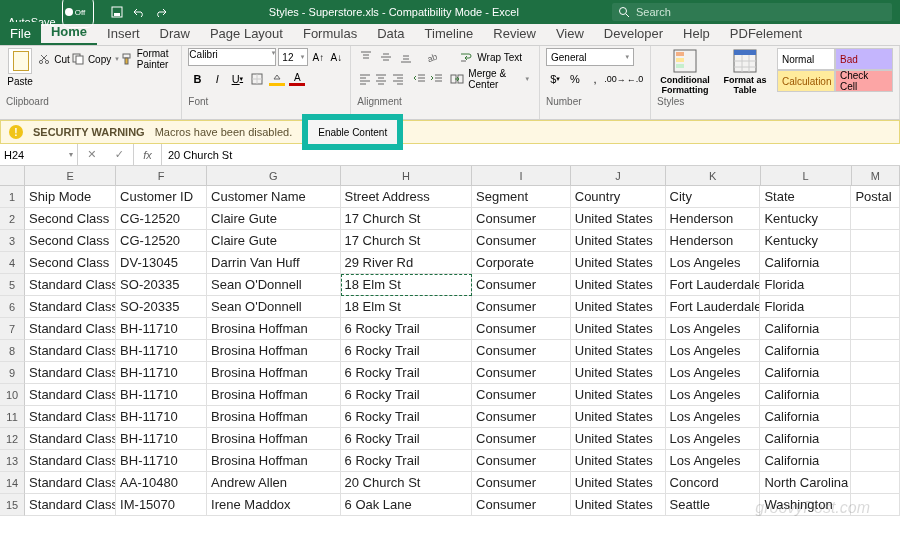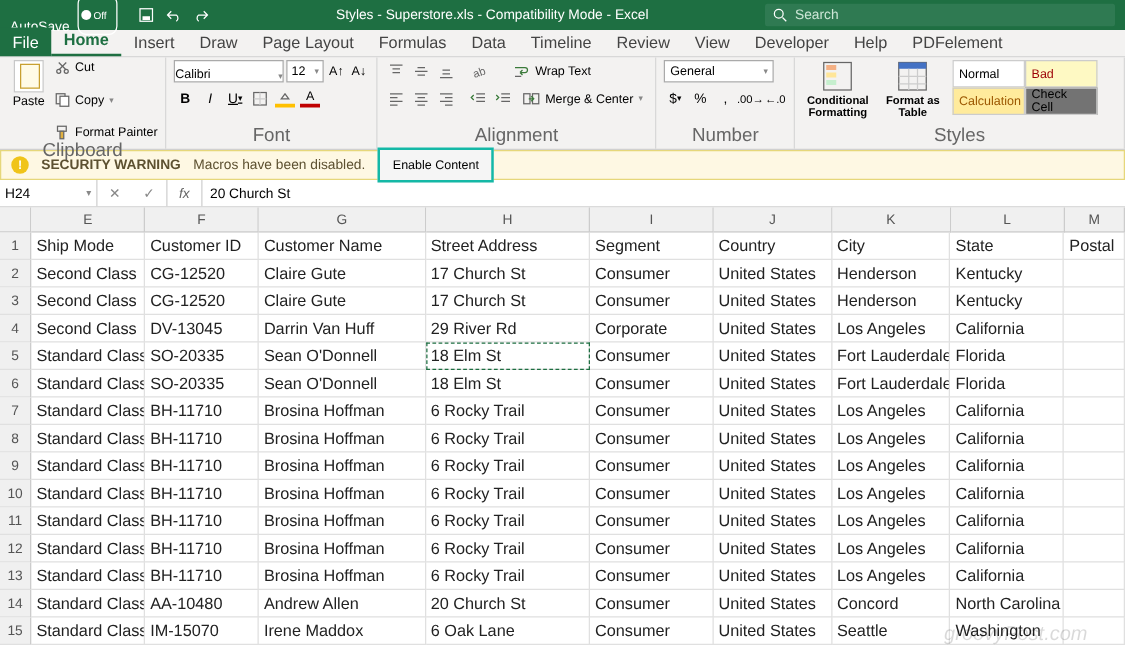--- a/index.html
+++ b/index.html
@@ -20,33 +20,33 @@
 
 .tabs { height: 22px; background: #f3f2f1; display: flex; align-items: flex-end; border-bottom: 1px solid #d0d0d0; }
 .tab { padding: 4px 10px; font-size: 13px; color: #444; cursor: pointer; }
 .tab.file { background: #1e6f42; color: #fff; }
 .tab.active { color: #1e6f42; border-bottom: 2px solid #1e6f42; font-weight: 600; }
 
 
 .ribbon { height: 74px; background: #f3f2f1; display: flex; border-bottom: 1px solid #d0d0d0; }
 .group { border-right: 1px solid #d8d8d8; padding: 2px 6px 0 6px; display: flex; flex-direction: column; justify-content: space-between; }
 .group-body { display: flex; gap: 4px; align-items: flex-start; }
-.group-label { font-size: 15px; color: #666; text-align: center; padding-bottom: 2px; }
+.group-label { font-size: 10px; color: #666; padding-bottom: 12px; }
 
 .clipboard-paste { width: 34px; display: flex; flex-direction: column; align-items: center; gap: 2px; }
 .paste-icon { width: 24px; height: 26px; background: #fff; border: 1px solid #c8c8c8; position: relative; }
 .paste-icon::before { content: ""; position: absolute; top: 2px; left: 4px; width: 14px; height: 18px; background: #fffbe6; border: 1px solid #c8a030; }
 .paste-label { font-size: 10px; }
-.clip-side { display: flex; flex-direction: column; gap: 14px; font-size: 10px; }
+.clip-side { display: flex; flex-direction: row; gap: 2px; font-size: 10px; }
 .clip-row { display: flex; align-items: center; gap: 4px; cursor: pointer; }
 .sm-icon { width: 12px; height: 12px; }
 
 .font-body { display: flex; flex-direction: column; gap: 4px; }
 .font-row1 { display: flex; gap: 2px; }
-.font-combo { width: 88px; height: 18px; border: 1px solid #aaa; background: #fff; display: flex; align-items: flex-end; padding: 0 0; font-size: 10px; justify-content: space-between; }
+.font-combo { width: 88px; height: 18px; border: 1px solid #aaa; background: #fff; display: flex; align-items: flex-start; padding: 0 0; font-size: 10px; justify-content: space-between; }
 .size-combo { width: 30px; height: 18px; border: 1px solid #aaa; background: #fff; display: flex; align-items: center; padding: 0 3px; font-size: 10px; justify-content: space-between; }
 .tiny-btn { width: 16px; height: 18px; border: 1px solid transparent; display: flex; align-items: center; justify-content: center; font-size: 10px; }
 .font-row2 { display: flex; gap: 2px; }
 .fbtn { width: 18px; height: 18px; display: flex; align-items: center; justify-content: center; font-size: 11px; }
 .fbtn.bold { font-weight: bold; }
 .fbtn.italic { font-style: italic; }
 .fbtn.under { text-decoration: underline; }
 .color-strip { width: 16px; height: 3px; }
 
 .align-body { display: flex; flex-direction: column; gap: 4px; }
@@ -59,30 +59,30 @@
 .num-combo { width: 88px; height: 18px; border: 1px solid #aaa; background: #fff; display: flex; align-items: center; padding: 0 4px; font-size: 10px; justify-content: space-between; }
 
 .styles-body { display: flex; gap: 4px; }
 .big-btn { display: flex; flex-direction: column; align-items: center; gap: 2px; width: 56px; }
 .big-icon { width: 26px; height: 26px; }
 .big-lbl { font-size: 9px; text-align: center; line-height: 1.1; font-weight: bold; }
 .style-gallery { display: flex; flex-direction: column; gap: 0; }
 .style-row { display: flex; }
 .style-cell { width: 58px; height: 22px; border: 1px solid #ccc; font-size: 10px; display: flex; align-items: center; padding: 0 4px; }
 .style-normal { background: #fff; }
-.style-bad { background: #fef9c3; color: #9c0006; }
+.style-bad { background: #c4b5fd; color: #9c0006; }
 .style-calc { background: #ffeb9c; color: #9c5700; }
-.style-check { background: #737373; }
+.style-check { background: #fca5a5; }
 
 
 .warnbar { height: 24px; background: #fef8e3; border: 1px solid #e6d77a; display: flex; align-items: center; gap: 10px; padding: 0 8px; font-size: 11px; }
 .warn-icon { width: 14px; height: 14px; background: #f0c419; border-radius: 50%; display: flex; align-items: center; justify-content: center; color: #fff; font-weight: bold; font-size: 10px; }
 .warn-title { font-weight: 600; color: #5c5030; }
 .warn-msg { color: #5c5030; }
-.enable-btn { height: 18px; padding: 12px 10px; border: 2px solid #14b8a6; background: #f5f5f5; font-size: 10px; display: flex; align-items: center; cursor: pointer; }
+.enable-btn { height: 18px; padding: 12px 10px; border: 6px solid #14b8a6; background: #f5f5f5; font-size: 10px; display: flex; align-items: center; cursor: pointer; }
 
 
 .formulabar { height: 22px; display: flex; align-items: stretch; border-bottom: 1px solid #d0d0d0; }
 .namebox { width: 78px; border-right: 1px solid #d0d0d0; display: flex; align-items: center; padding: 0 4px; font-size: 11px; justify-content: space-between; }
 .namebox-dd { font-size: 8px; color: #888; }
 .fx-btns { width: 56px; display: flex; align-items: center; justify-content: space-around; border-right: 1px solid #d0d0d0; color: #888; }
 .fx-label { width: 28px; display: flex; align-items: center; justify-content: center; font-style: italic; font-size: 11px; border-right: 1px solid #d0d0d0; color: #666; }
 .formula-input { flex: 1; display: flex; align-items: center; padding: 0 6px; font-size: 11px; }
 
 

